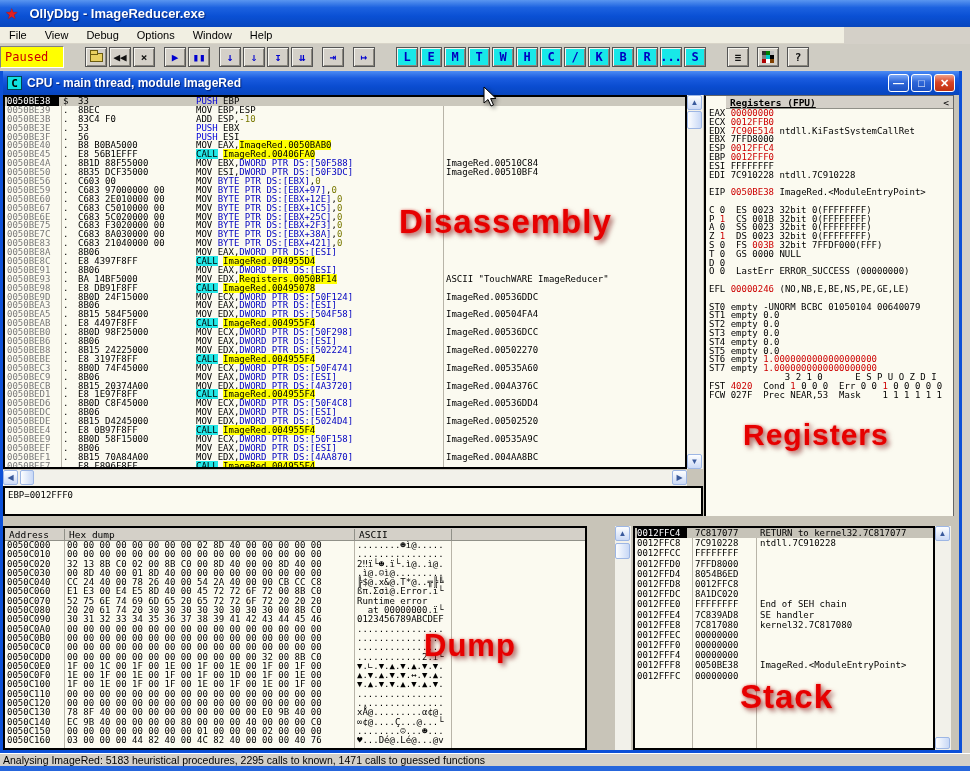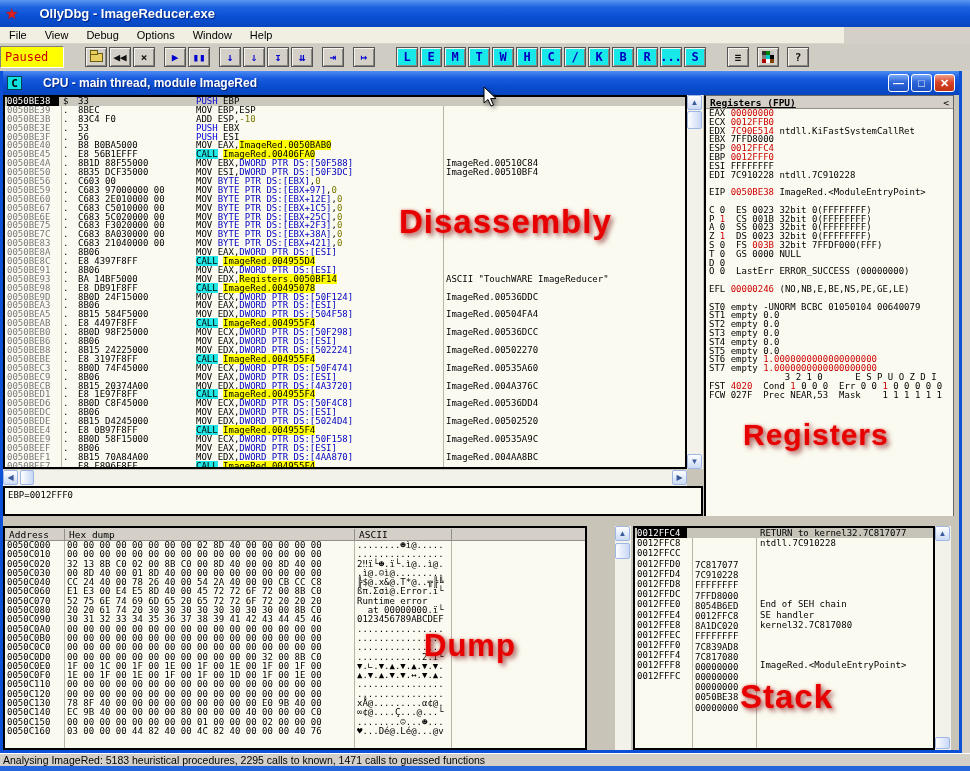--- a/index.html
+++ b/index.html
@@ -4,21 +4,21 @@
 <style>
   * { margin:0; padding:0; box-sizing:border-box; }
   html,body { width:970px; height:771px; overflow:hidden; background:#D4D0C8;
     font-family:"Liberation Sans", sans-serif; }
   .mono { font-family:"DejaVu Sans Mono", monospace; }
 
   
   #titlebar { position:absolute; left:0; top:0; width:970px; height:27px;
     background:linear-gradient(180deg,#5A96F0 0%,#1C62E0 28%,#0A50D4 60%,#0846BE 100%);
     display:flex; align-items:center; padding-left:5px; }
-  #titlebar .ttl { color:#fff; font-weight:bold; font-size:13px; text-shadow:1px 1px 1px #00227A; margin-left:21px; }
+  #titlebar .ttl { color:#fff; font-weight:bold; font-size:13px; text-shadow:1px 1px 1px #00227A; margin-left:11px; }
   .app-icon { color:#E02020; font-size:15px; text-shadow:0 0 1px #7a0000; }
 
   #menubar { position:absolute; left:0; top:27px; width:844px; height:17px;
     background:#F1EFE2; display:flex; align-items:center; font-size:11px; color:#000;
     border-bottom:1px solid #D8D4C8; }
   .menu-item { padding:1px 9px; cursor:default; }
 
   #toolbar { position:absolute; left:0; top:44px; width:970px; height:26px;
     background:#CFCCC3; display:flex; align-items:center; gap:8px; padding-left:0; }
   #paused-box { width:64px; height:22px; background:#FFFF00; color:#CC0000; font-size:12px;
@@ -37,21 +37,21 @@
   .grid-icon span { width:4px; height:4px; }
 
   
   #cpu-window { position:absolute; left:0; top:71px; width:962px; height:682px;
     background:#0A46C8; border:3px solid #0C50D8; border-top:0; }
   #cpu-titlebar { height:24px;
     background:linear-gradient(180deg,#4C8CF4 0%,#1A5CE0 30%,#0A4CD0 65%,#0846BE 100%);
     display:flex; align-items:center; padding:0 4px; }
   .cpu-icon { width:15px; height:14px; background:#10E0E0; color:#000; font-size:11px; font-weight:bold;
     text-align:center; border:1px solid #045; line-height:13px; }
-  #cpu-titlebar .ttl { color:#fff; font-weight:bold; font-size:12px; margin-left:21px; text-shadow:1px 1px 1px #00227A; flex:1; }
+  #cpu-titlebar .ttl { color:#fff; font-weight:bold; font-size:12px; margin-left:5px; text-shadow:1px 1px 1px #00227A; flex:1; }
   .win-btn { width:21px; height:18px; margin-left:2px; border-radius:3px; border:1px solid #fff;
     color:#fff; font-size:11px; text-align:center; line-height:16px; font-weight:bold;
     background:linear-gradient(180deg,#7AA8F8,#2E66D8 45%,#1A50C4); }
   .win-btn.close { background:linear-gradient(180deg,#F0A088,#D84428 45%,#C03010); }
   #cpu-client { position:relative; width:956px; height:655px; background:#C8C4B8; overflow:hidden; }
 
   .pane { position:absolute; background:#FBFAF0; border:2px solid #000; overflow:hidden; }
 
   
   #disasm-pane { left:0; top:0; width:684px; height:374px; }
@@ -77,41 +77,41 @@
     text-align:center; line-height:14px; }
   .sb-thumb { position:absolute; border:1px solid #9DB6E4; border-radius:2px;
     background:linear-gradient(90deg,#FDFEFF,#C8D8F6); }
 
   #info-pane { left:0; top:391px; width:700px; height:30px; }
   #info-pane div { font-size:9px; padding:2px 3px; }
 
   
   #reg-pane { left:701px; top:0; width:250px; height:424px; border:1px solid #888; border-left:2px solid #000; }
   #reg-header { height:13px; background:#D4D0C8; border-bottom:1px solid #909088;
-    font-size:9.5px; display:flex; justify-content:space-between; padding:1px 4px; }
+    font-size:9.5px; display:flex; justify-content:space-between; padding:1px 4px;margin-left:20px; }
   #reg-header .hl { text-decoration:underline; font-weight:bold; }
   .reg-line { height:8.8px; line-height:8.8px; font-size:9px; white-space:pre; overflow:hidden; padding-left:3px; }
 
   
   #dump-pane { left:0; top:431px; width:584px; height:224px; }
   #dump-header { height:13px; background:#D4D0C8; border-bottom:1px solid #909088;
     font-size:9.5px; position:relative; }
   #dump-header span { position:absolute; top:1px; }
   .dump-row { position:relative; height:9.3px; line-height:9.3px; font-size:9px; white-space:pre; }
   .du-addr { position:absolute; left:2px; color:#000; }
   .du-hex { position:absolute; left:62px; color:#000; }
   .du-ascii { position:absolute; left:352px; color:#000; }
 
   
   #stack-pane { left:630px; top:431px; width:302px; height:224px; border-left:2px solid #000; }
   .st-row { position:relative; height:10.2px; line-height:10.2px; font-size:9px; white-space:pre; }
   .st-row.sel { background:#C6C3B8; }
   .st-addr { position:absolute; left:2px; width:50px; color:#000; }
   .st-row.sel .st-addr { background:#000; color:#fff; }
-  .st-val { position:absolute; left:60px; color:#000;margin-top:32px; }
+  .st-val { position:absolute; left:60px; color:#000; }
   .st-comment { position:absolute; left:125px; color:#000; }
 
   
   #statusbar { position:absolute; left:0; top:753px; width:970px; height:13px; background:#D4D0C8;
     border-top:1px solid #fff; font-size:10.5px; padding:0 3px; color:#000; }
   #bottom-strip { position:absolute; left:0; top:766px; width:970px; height:5px; background:#2666DC; }
 
   
   .annot { position:absolute; color:#E60000; font-weight:bold; letter-spacing:1px;
     font-family:"Liberation Sans",sans-serif;
@@ -333,20 +333,21 @@
           <div class="dump-row"><span class="du-addr">0050C060</span><span class="du-hex">E1 E3 00 E4 E5 8D 40 00 45 72 72 6F 72 00 8B C0</span><span class="du-ascii">ßπ.Σσì@.Error.ï└</span></div>
           <div class="dump-row"><span class="du-addr">0050C070</span><span class="du-hex">52 75 6E 74 69 6D 65 20 65 72 72 6F 72 20 20 20</span><span class="du-ascii">Runtime error   </span></div>
           <div class="dump-row"><span class="du-addr">0050C080</span><span class="du-hex">20 20 61 74 20 30 30 30 30 30 30 30 30 00 8B C0</span><span class="du-ascii">  at 00000000.ï└</span></div>
           <div class="dump-row"><span class="du-addr">0050C090</span><span class="du-hex">30 31 32 33 34 35 36 37 38 39 41 42 43 44 45 46</span><span class="du-ascii">0123456789ABCDEF</span></div>
           <div class="dump-row"><span class="du-addr">0050C0A0</span><span class="du-hex">00 00 00 00 00 00 00 00 00 00 00 00 00 00 00 00</span><span class="du-ascii">................</span></div>
           <div class="dump-row"><span class="du-addr">0050C0B0</span><span class="du-hex">00 00 00 00 00 00 00 00 00 00 00 00 00 00 00 00</span><span class="du-ascii">................</span></div>
           <div class="dump-row"><span class="du-addr">0050C0C0</span><span class="du-hex">00 00 00 00 00 00 00 00 00 00 00 00 00 00 00 00</span><span class="du-ascii">................</span></div>
           <div class="dump-row"><span class="du-addr">0050C0D0</span><span class="du-hex">00 00 00 00 00 00 00 00 00 00 00 00 32 00 8B C0</span><span class="du-ascii">............2.ï└</span></div>
           <div class="dump-row"><span class="du-addr">0050C0E0</span><span class="du-hex">1F 00 1C 00 1F 00 1E 00 1F 00 1E 00 1F 00 1F 00</span><span class="du-ascii">▼.∟.▼.▲.▼.▲.▼.▼.</span></div>
           <div class="dump-row"><span class="du-addr">0050C0F0</span><span class="du-hex">1E 00 1F 00 1E 00 1F 00 1F 00 1D 00 1F 00 1E 00</span><span class="du-ascii">▲.▼.▲.▼.▼.↔.▼.▲.</span></div>
+          <div class="dump-row"><span class="du-addr">0050C100</span><span class="du-hex">1F 00 1E 00 1F 00 1F 00 1E 00 1F 00 1E 00 1F 00</span><span class="du-ascii">▼.▲.▼.▼.▲.▼.▲.▼.</span></div>
           <div class="dump-row"><span class="du-addr">0050C110</span><span class="du-hex">00 00 00 00 00 00 00 00 00 00 00 00 00 00 00 00</span><span class="du-ascii">................</span></div>
           <div class="dump-row"><span class="du-addr">0050C120</span><span class="du-hex">00 00 00 00 00 00 00 00 00 00 00 00 00 00 00 00</span><span class="du-ascii">................</span></div>
           <div class="dump-row"><span class="du-addr">0050C130</span><span class="du-hex">78 8F 40 00 00 00 00 00 00 00 00 00 E0 9B 40 00</span><span class="du-ascii">xÅ@.........α¢@.</span></div>
           <div class="dump-row"><span class="du-addr">0050C140</span><span class="du-hex">EC 9B 40 00 00 00 00 80 00 00 00 40 00 00 00 C0</span><span class="du-ascii">∞¢@....Ç...@...└</span></div>
           <div class="dump-row"><span class="du-addr">0050C150</span><span class="du-hex">00 00 00 00 00 00 00 00 01 00 00 00 02 00 00 00</span><span class="du-ascii">........☺...☻...</span></div>
           <div class="dump-row"><span class="du-addr">0050C160</span><span class="du-hex">03 00 00 00 44 82 40 00 4C 82 40 00 00 00 40 76</span><span class="du-ascii">♥...Dé@.Lé@...@v</span></div>
         </div>
     </div>
 
     <div class="sb" style="left:612px;top:431px;width:16px;height:224px;">

